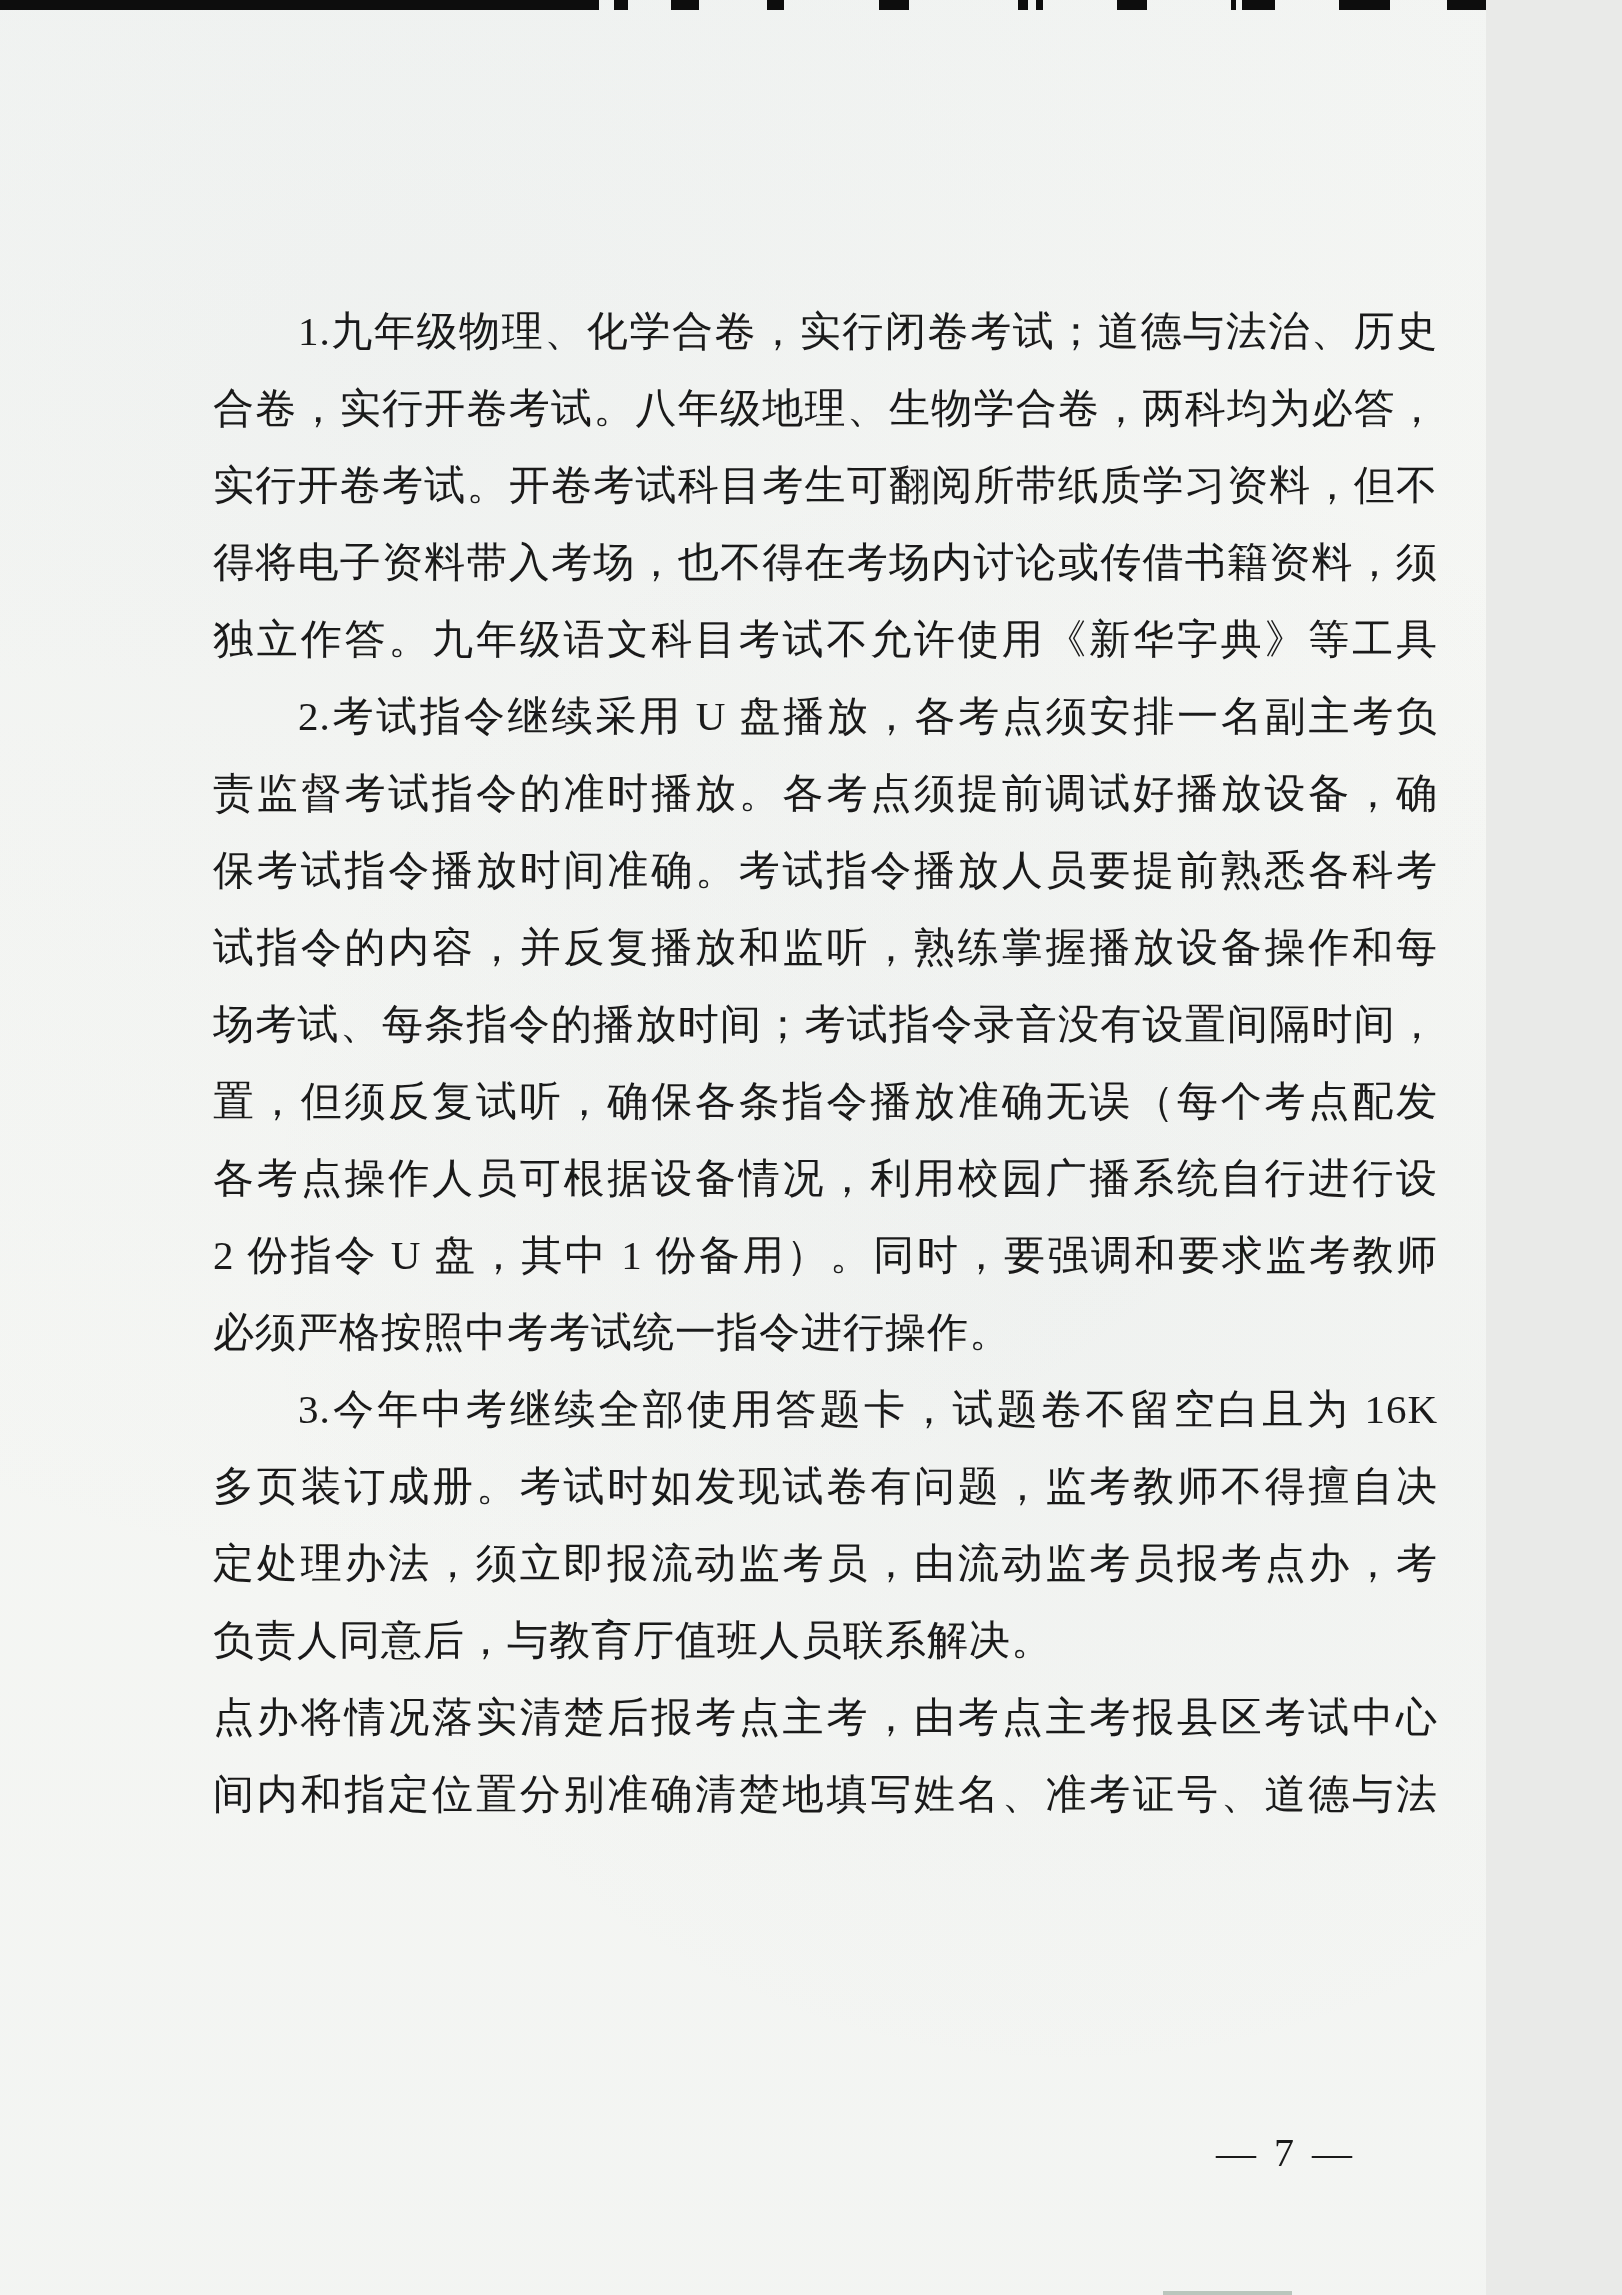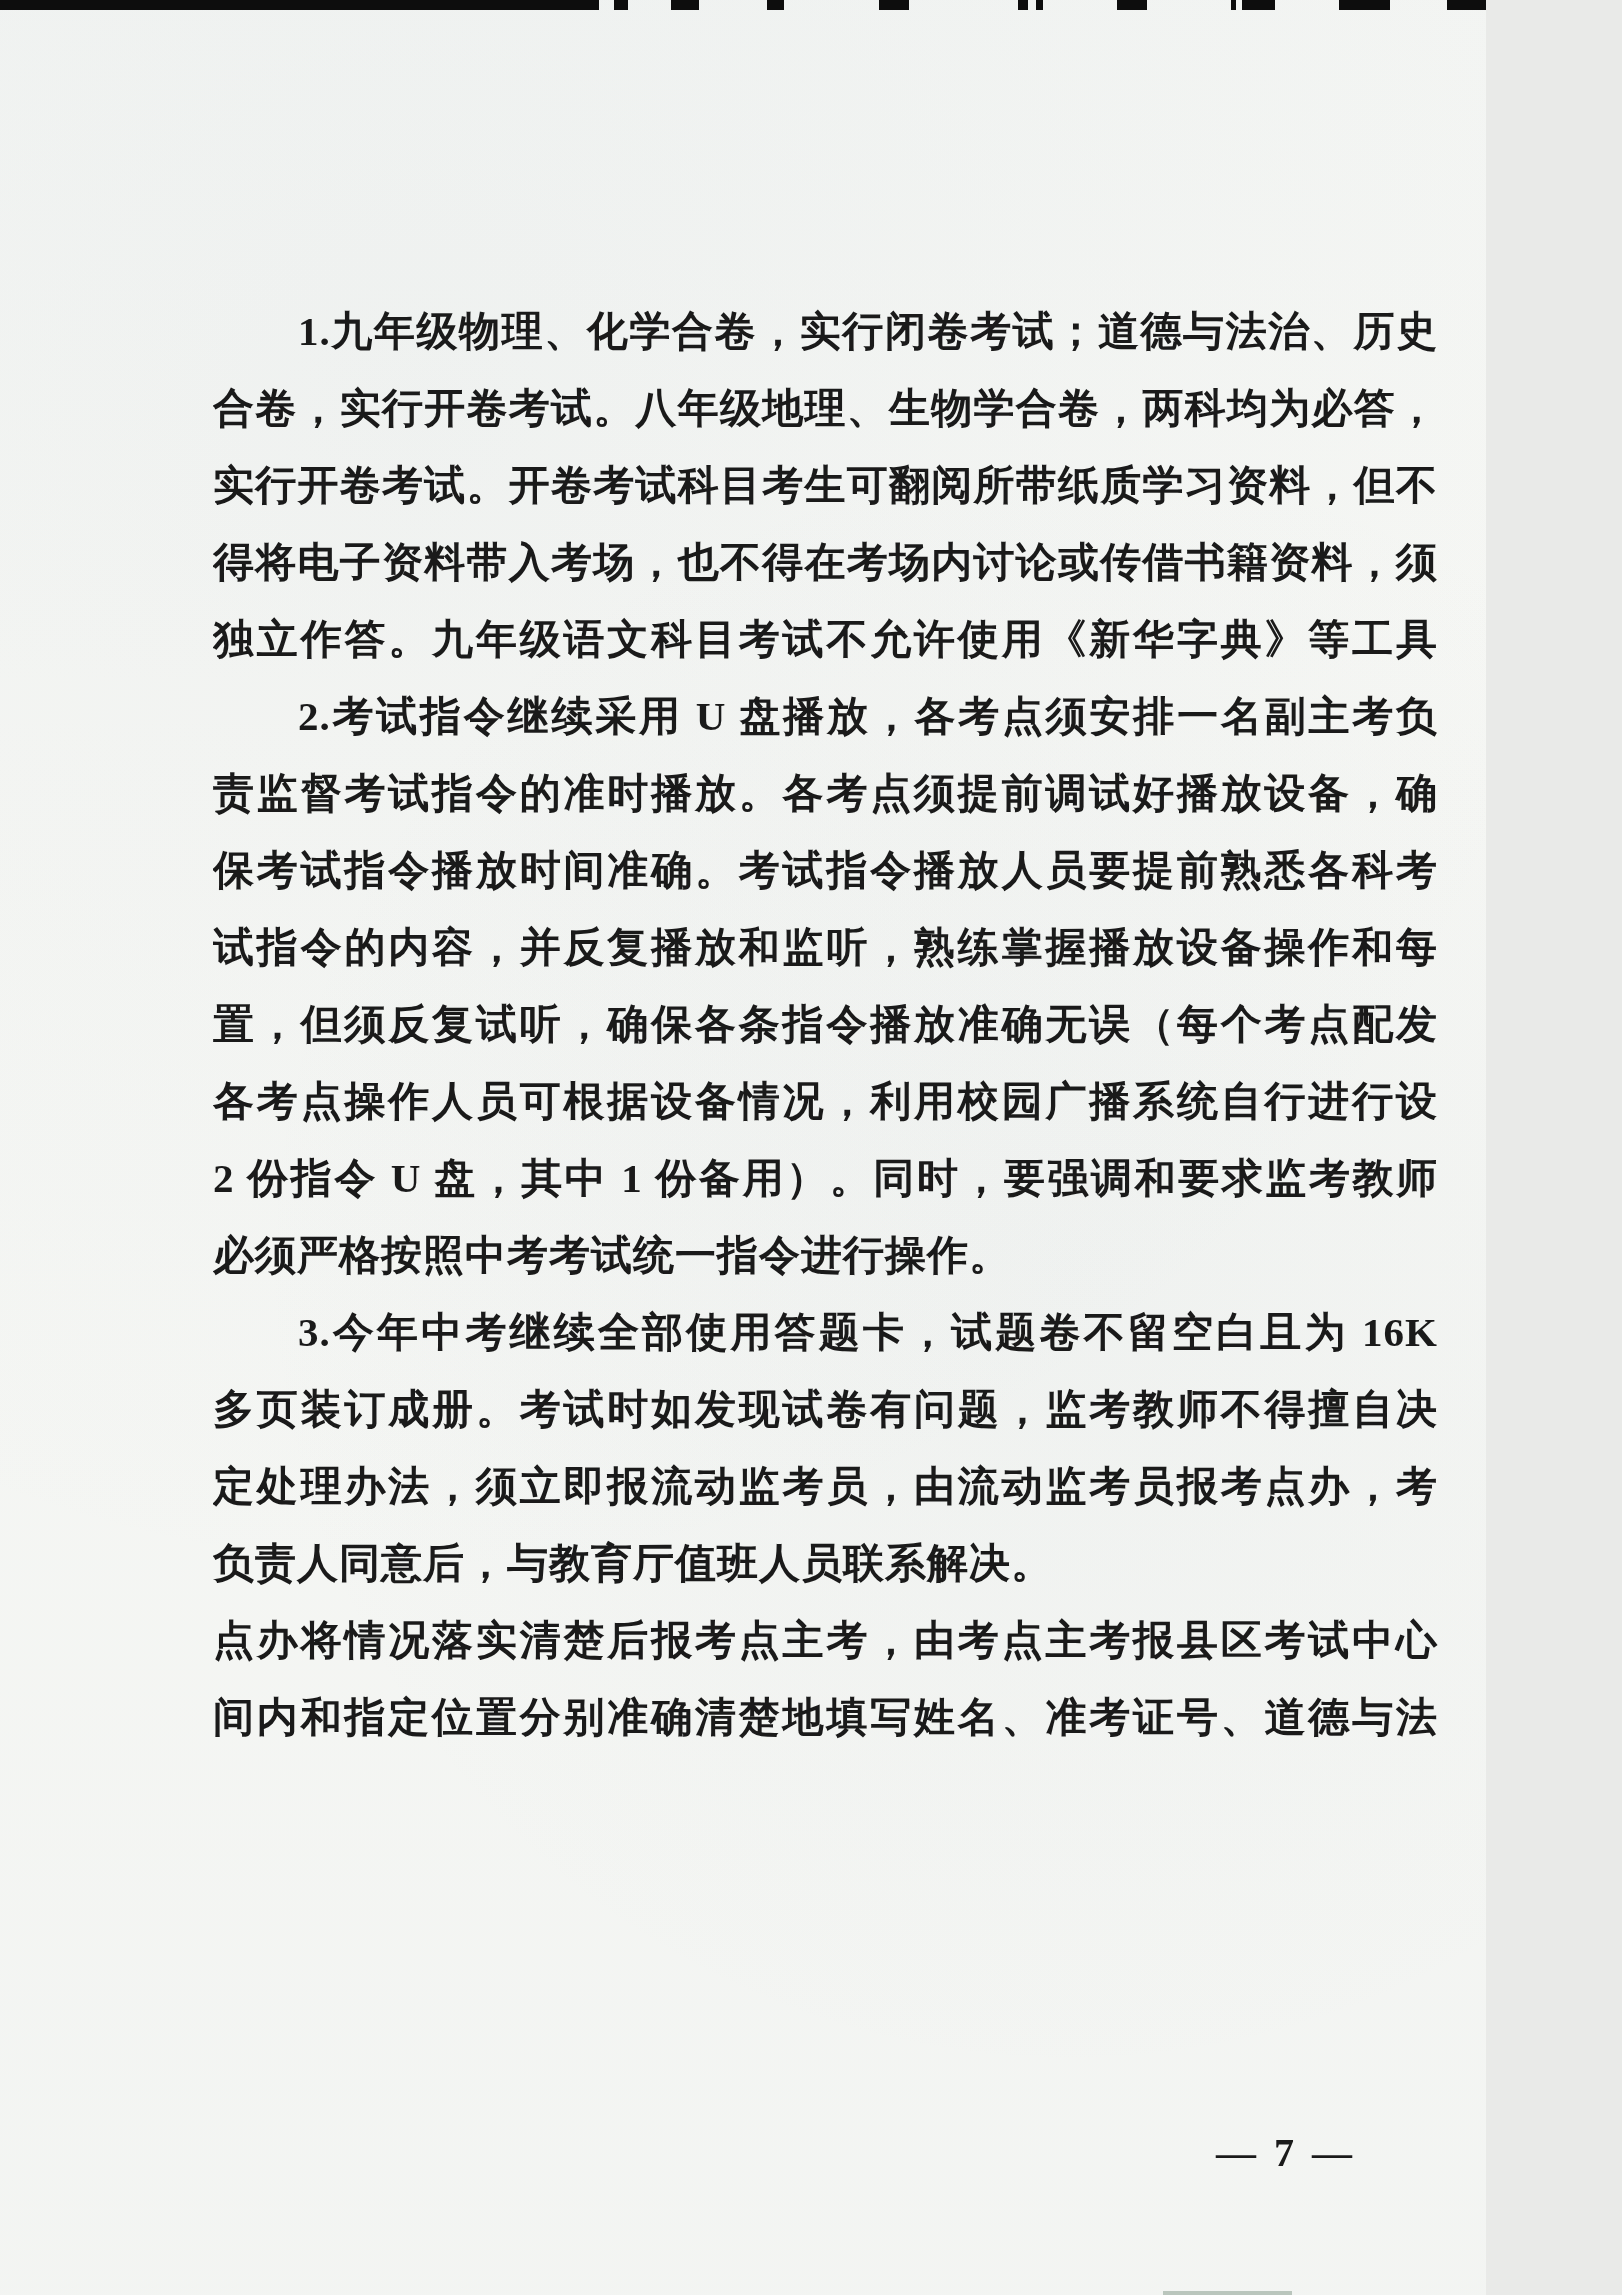--- a/index.html
+++ b/index.html
@@ -8,21 +8,20 @@
     background: #e9eae8;
   }
   .page {
     position: relative;
     width: 1486px;
     height: 2296px;
     background: var(--paper, #f6f7f4);
     overflow: hidden;
     font-family: "Liberation Serif", "DejaVu Serif", serif;
     color: var(--ink, #1a1a1a);
-    font-weight: bold;
   }
   
   .page::before {
     content: "";
     position: absolute;
     inset: 0;
     pointer-events: none;
     background-image:
       radial-gradient(circle at 28% 18%, rgba(150,168,185,0.06), transparent 55%),
       radial-gradient(circle at 72% 55%, rgba(140,160,175,0.05), transparent 50%),
@@ -109,20 +108,21 @@
         <div class="line">合卷，实行开卷考试。八年级地理、生物学合卷，两科均为必答，</div>
         <div class="line">实行开卷考试。开卷考试科目考生可翻阅所带纸质学习资料，但不</div>
         <div class="line">得将电子资料带入考场，也不得在考场内讨论或传借书籍资料，须</div>
         <div class="line">独立作答。九年级语文科目考试不允许使用《新华字典》等工具书，</div>
       </div>
       <div class="paragraph">
         <div class="line first">2.考试指令继续采用 U 盘播放，各考点须安排一名副主考负</div>
         <div class="line">责监督考试指令的准时播放。各考点须提前调试好播放设备，确</div>
         <div class="line">保考试指令播放时间准确。考试指令播放人员要提前熟悉各科考</div>
         <div class="line">试指令的内容，并反复播放和监听，熟练掌握播放设备操作和每</div>
+        <div class="line">场考试、每条指令的播放时间；考试指令录音没有设置间隔时间，</div>
         <div class="line">置，但须反复试听，确保各条指令播放准确无误（每个考点配发</div>
         <div class="line">各考点操作人员可根据设备情况，利用校园广播系统自行进行设</div>
         <div class="line">2 份指令 U 盘，其中 1 份备用）。同时，要强调和要求监考教师</div>
         <div class="line para-end">必须严格按照中考考试统一指令进行操作。</div>
       </div>
       <div class="paragraph">
         <div class="line first">3.今年中考继续全部使用答题卡，试题卷不留空白且为 16K</div>
         <div class="line">多页装订成册。考试时如发现试卷有问题，监考教师不得擅自决</div>
         <div class="line">定处理办法，须立即报流动监考员，由流动监考员报考点办，考</div>
         <div class="line para-end">负责人同意后，与教育厅值班人员联系解决。</div>

